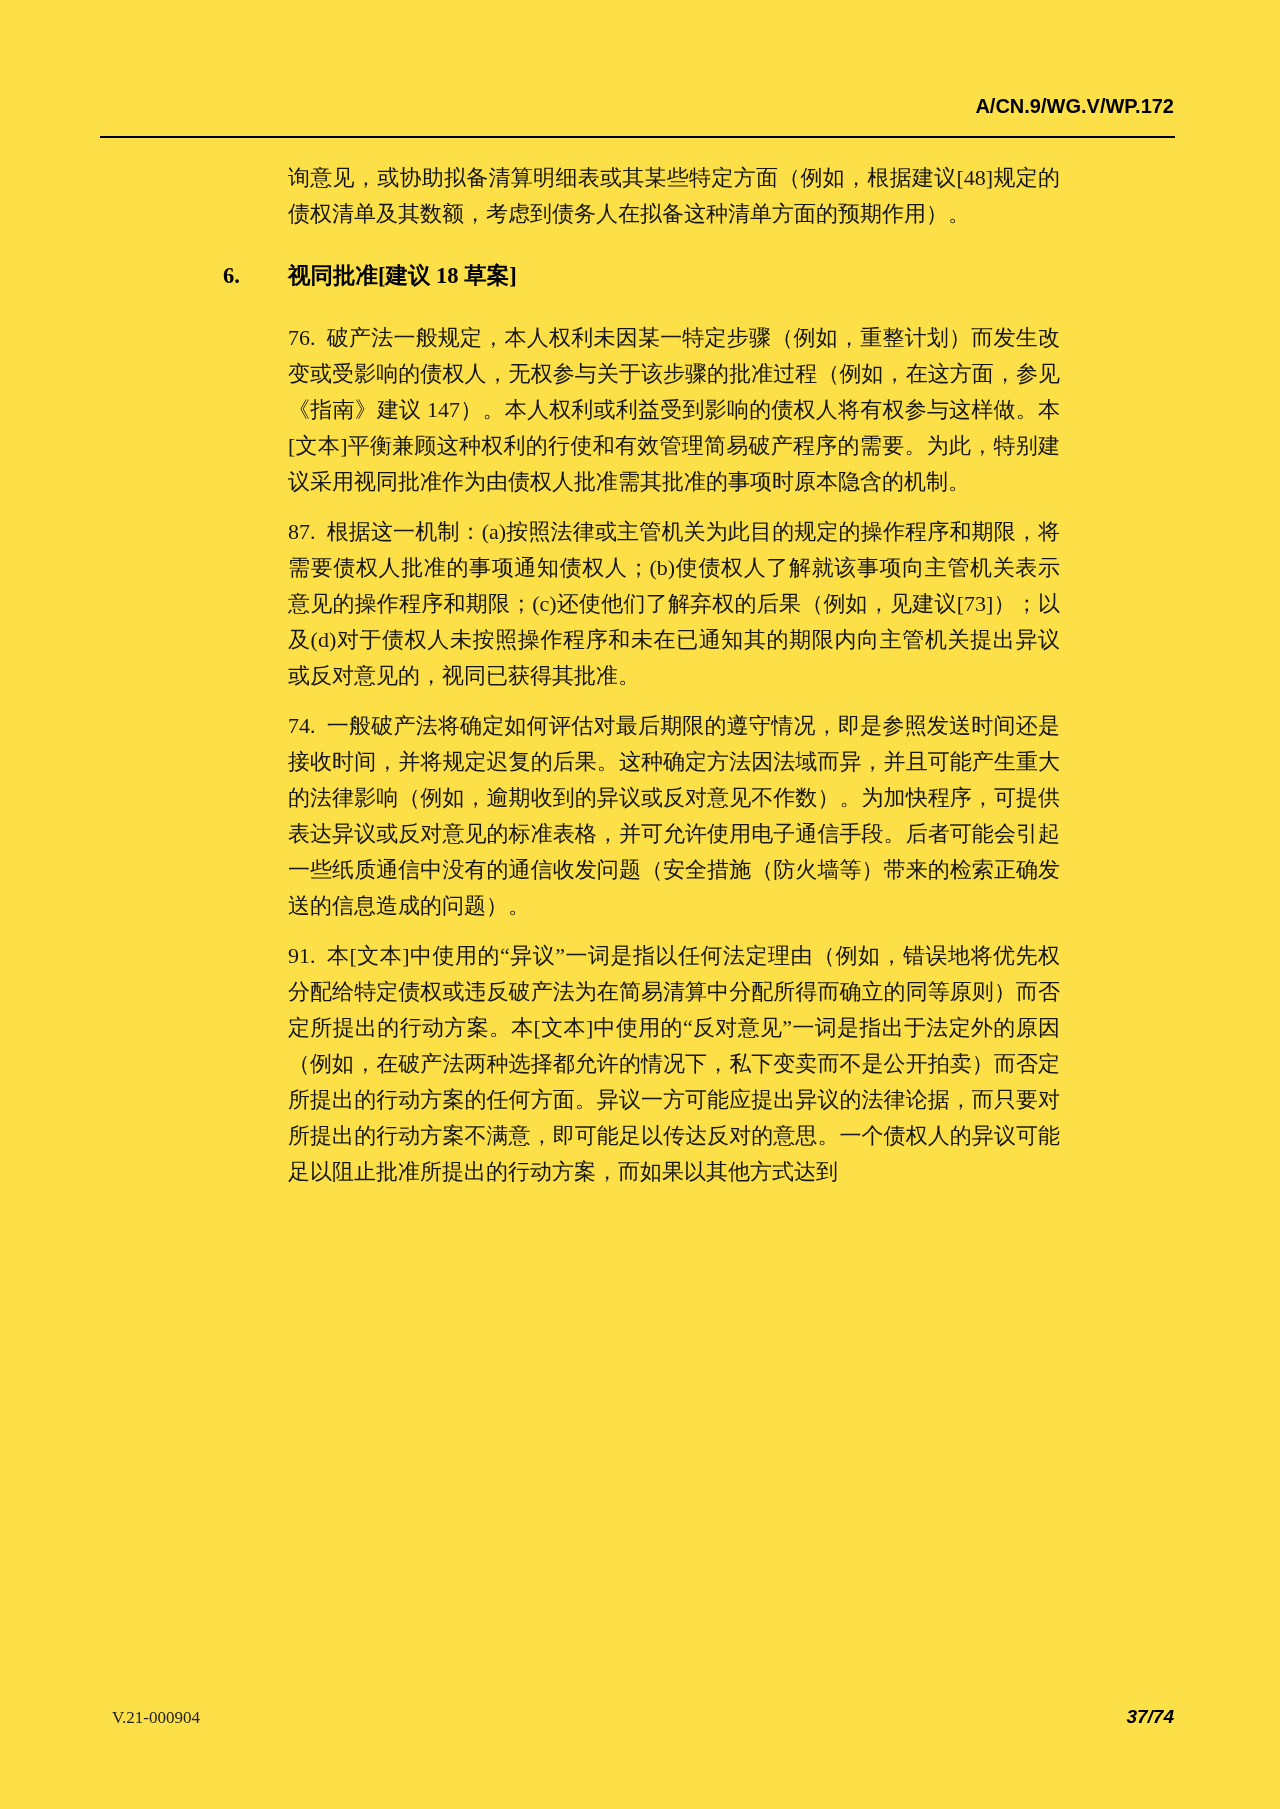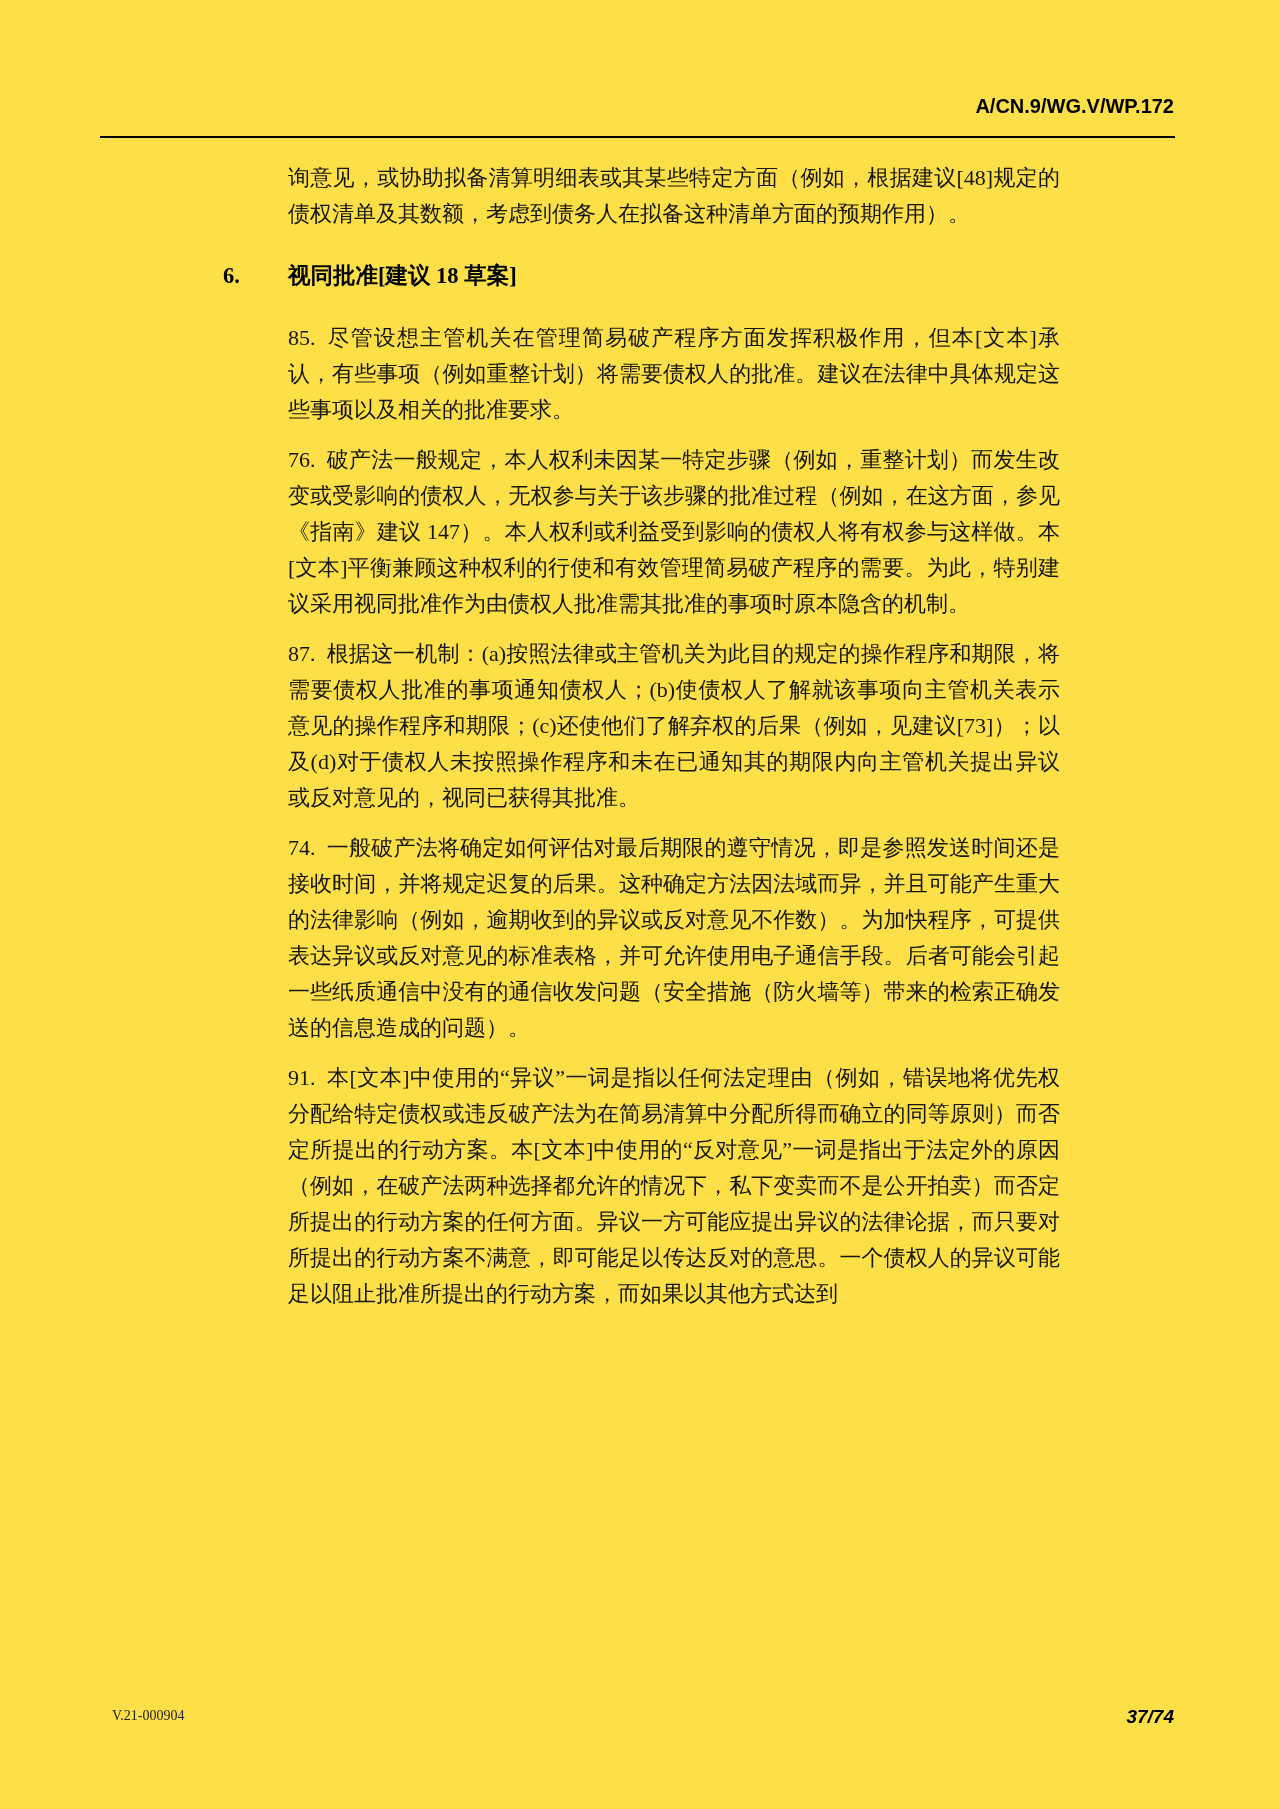--- a/index.html
+++ b/index.html
@@ -58,21 +58,21 @@
     position: absolute;
     left: -65px;
     top: 0;
   }
   .para { margin: 14px 0 0 0; }
   .p-num { margin-right: 11px; }
   .footer-job {
     position: absolute;
     left: 112px;
     top: 1708px;
-    font-size: 14px;
+    font-size: 17px;
     color: #222222;
   }
   .footer-page {
     position: absolute;
     right: 106px;
     top: 1706px;
     font-family: "Liberation Sans", "DejaVu Sans", sans-serif;
     font-weight: bold;
     font-size: 19px;
     color: #000000;
@@ -90,23 +90,20 @@
 
   <div class="content">
 
     <p class="cont-para">询意见，或协助拟备清算明细表或其某些特定方面（例如，根据建议[48]规定的债权清单及其数额，考虑到债务人在拟备这种清单方面的预期作用）。</p>
 
     <div class="section-heading">
       <span class="h-num">6.</span>
       <span>视同批准[建议 18 草案]</span>
     </div>
 
-    <p class="para">
-      <span class="p-num">85.</span><span>尽管设想主管机关在管理简易破产程序方面发挥积极作用，但本[文本]承认，有些事项（例如重整计划）将需要债权人的批准。建议在法律中具体规定这些事项以及相关的批准要求。</span>
-    </p>
 
     <p class="para">
       <span class="p-num">76.</span><span>破产法一般规定，本人权利未因某一特定步骤（例如，重整计划）而发生改变或受影响的债权人，无权参与关于该步骤的批准过程（例如，在这方面，参见《指南》建议 147）。本人权利或利益受到影响的债权人将有权参与这样做。本[文本]平衡兼顾这种权利的行使和有效管理简易破产程序的需要。为此，特别建议采用视同批准作为由债权人批准需其批准的事项时原本隐含的机制。</span>
     </p>
 
     <p class="para">
       <span class="p-num">87.</span><span>根据这一机制：(a)按照法律或主管机关为此目的规定的操作程序和期限，将需要债权人批准的事项通知债权人；(b)使债权人了解就该事项向主管机关表示意见的操作程序和期限；(c)还使他们了解弃权的后果（例如，见建议[73]）；以及(d)对于债权人未按照操作程序和未在已通知其的期限内向主管机关提出异议或反对意见的，视同已获得其批准。</span>
     </p>
 
 

